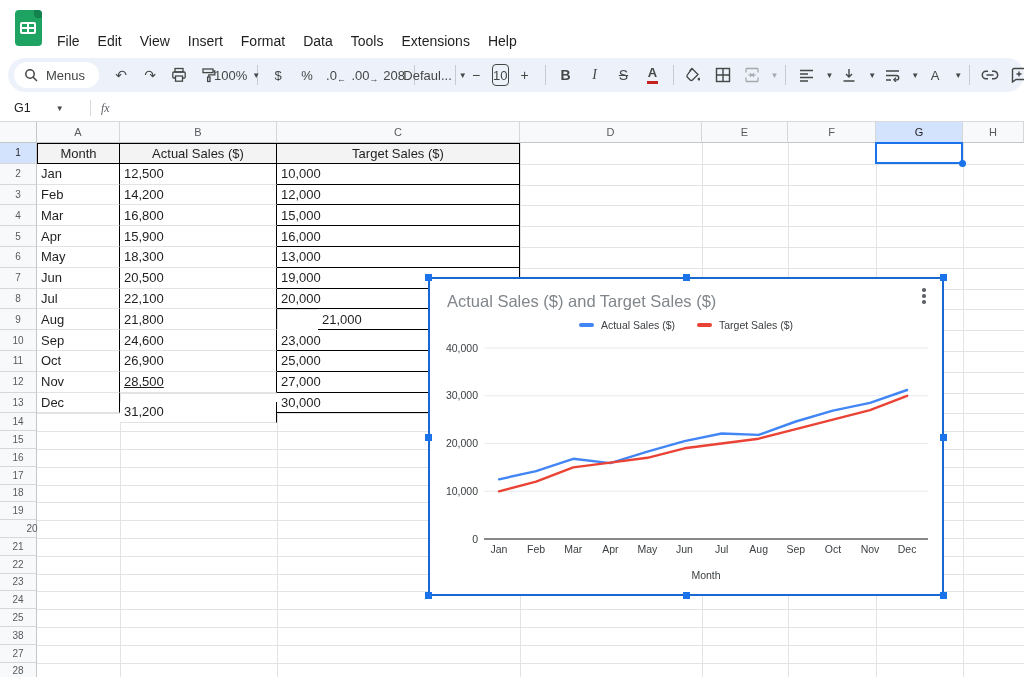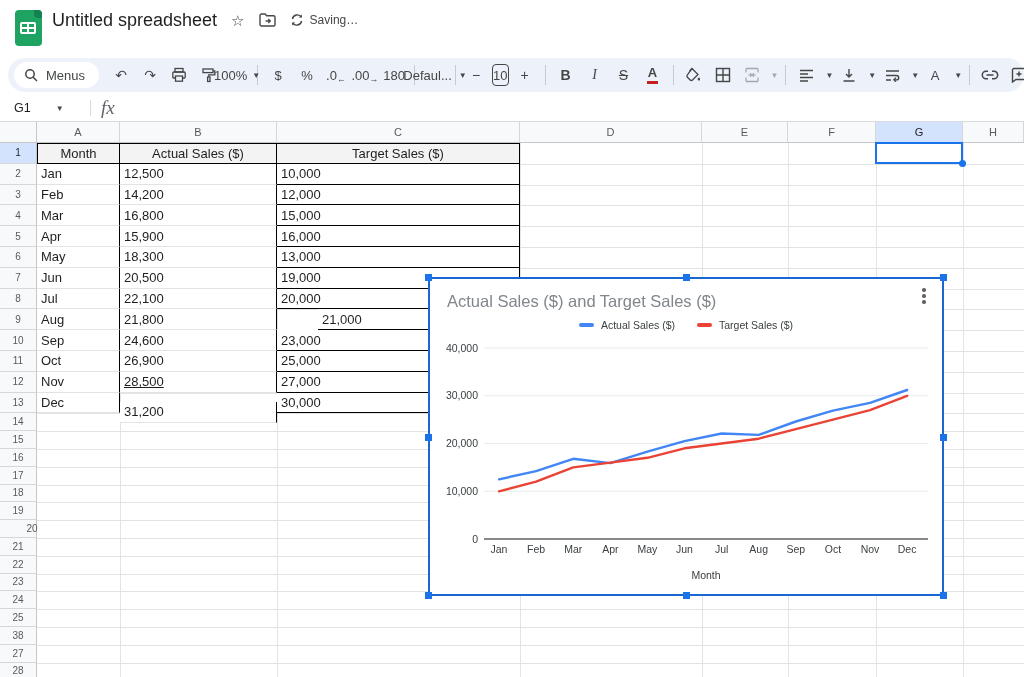--- a/index.html
+++ b/index.html
@@ -45,21 +45,21 @@
   .b-color { font-size:13px; font-weight:bold; border-bottom:3px solid #c5221f; line-height:1.1; padding:0 1px; }
   .disabled { opacity:.42; }
   svg.ticon { display:block; }
 
   
   #formula-bar { position:absolute; left:0; top:95px; width:1024px; height:27px; background:#fff;
     border-bottom:1px solid #d9dadc; display:flex; align-items:center; }
   #name-box { width:88px; display:flex; align-items:center; padding-left:14px; gap:22px; }
   #cell-ref { font-size:12.5px; color:#1f1f1f; }
   #fx-sep { width:1px; height:16px; background:#d9dadc; margin:0 10px 0 2px; }
-  #fx-label { font-style:italic; font-family:"Liberation Serif",serif; color:#5f6368; font-size:19px; }
+  #fx-label { font-style:italic; font-family:"Liberation Serif",serif; color:#5f6368; font-size:12px; }
   #formula-input { flex:1; font-size:13px; color:#1f1f1f; padding-left:12px; }
 
   
   #grid { position:absolute; left:0; top:122px; width:1024px; height:555px; background:#fff; }
   .col-hdr { position:absolute; top:0; height:21px; background:#f8f9fa; border-right:1px solid #d5d7d9;
     border-bottom:1px solid #c4c7c5; font-size:11px; color:#575b5f; display:flex; align-items:center;
     justify-content:center; }
   .col-hdr.sel { background:#d3e3fd; color:#1f1f1f; }
   .row-hdr { position:absolute; left:0; width:37px; background:#f8f9fa; border-right:1px solid #c4c7c5;
     border-bottom:1px solid #d5d7d9; font-size:10px; color:#575b5f; display:flex; align-items:center;
@@ -89,38 +89,31 @@
 </head>
 <body>
 
 <div id="app">
 
   <div id="app-header">
     <div id="logo">
       <span class="fold"></span>
       <span class="gridicon"></span>
     </div>
-    <div id="title-row">
-      <span id="doc-title">Untitled spreadsheet</span>
-      <span class="hdr-ico">☆</span>
-      <span class="hdr-ico">
-        <svg class="ticon" width="17" height="14" viewBox="0 0 17 14">
-            <path d="M1 2.5c0-.8.7-1.5 1.5-1.5h3.6l1.5 1.8h6.9c.8 0 1.5.7 1.5 1.5v7.2c0 .8-.7 1.5-1.5 1.5h-12A1.5 1.5 0 0 1 1 11.5z" fill="none" stroke="#444746" stroke-width="1.4"></path>
-            <path d="M6.6 8h4.2M9.3 6l2 2-2 2" fill="none" stroke="#444746" stroke-width="1.3"></path>
-          </svg>
-      </span>
-      <span id="saving-wrap">
-        <svg class="ticon" width="14" height="14" viewBox="0 0 14 14">
-            <path d="M11.5 4.2A5 5 0 0 0 2.4 6M2.5 9.8A5 5 0 0 0 11.6 8" fill="none" stroke="#444746" stroke-width="1.4"></path>
-            <path d="M11.8 1.4v3h-3z" fill="#444746"></path>
-            <path d="M2.2 12.6v-3h3z" fill="#444746"></path>
-          </svg>
-        <span>Saving…</span>
-      </span>
-    </div>
+    <div id="menubar">
+        <span class="menu-item">File</span>
+        <span class="menu-item">Edit</span>
+        <span class="menu-item">View</span>
+        <span class="menu-item">Insert</span>
+        <span class="menu-item">Format</span>
+        <span class="menu-item">Data</span>
+        <span class="menu-item">Tools</span>
+        <span class="menu-item">Extensions</span>
+        <span class="menu-item">Help</span>
+      </div>
   </div>
 
   <div id="toolbar">
     <div id="menus-pill">
       <svg class="ticon" width="14" height="14" viewBox="0 0 14 14">
           <circle cx="6" cy="6" r="4.2" fill="none" stroke="#444746" stroke-width="1.5"></circle>
           <path d="M9.2 9.2 13 13" stroke="#444746" stroke-width="1.5"></path>
         </svg>
       <span>Menus</span>
     </div>
@@ -157,21 +150,21 @@
       </div>
     <div class="tb-btn">
         <span class="tb-txt">.0</span>
         <span class="dec-arrow">←</span>
       </div>
     <div class="tb-btn">
         <span class="tb-txt">.00</span>
         <span class="dec-arrow">→</span>
       </div>
     <div class="tb-btn">
-        <span class="tb-txt">180</span>
+        <span class="tb-txt">208</span>
       </div>
     <div class="tb-sep"></div>
     <div class="tb-btn" id="font-name-btn">
       <span>Defaul...</span>
         <span class="caret">▼</span>
     </div>
     <div class="tb-sep"></div>
     <div class="tb-btn">
         <span>−</span>
       </div>

